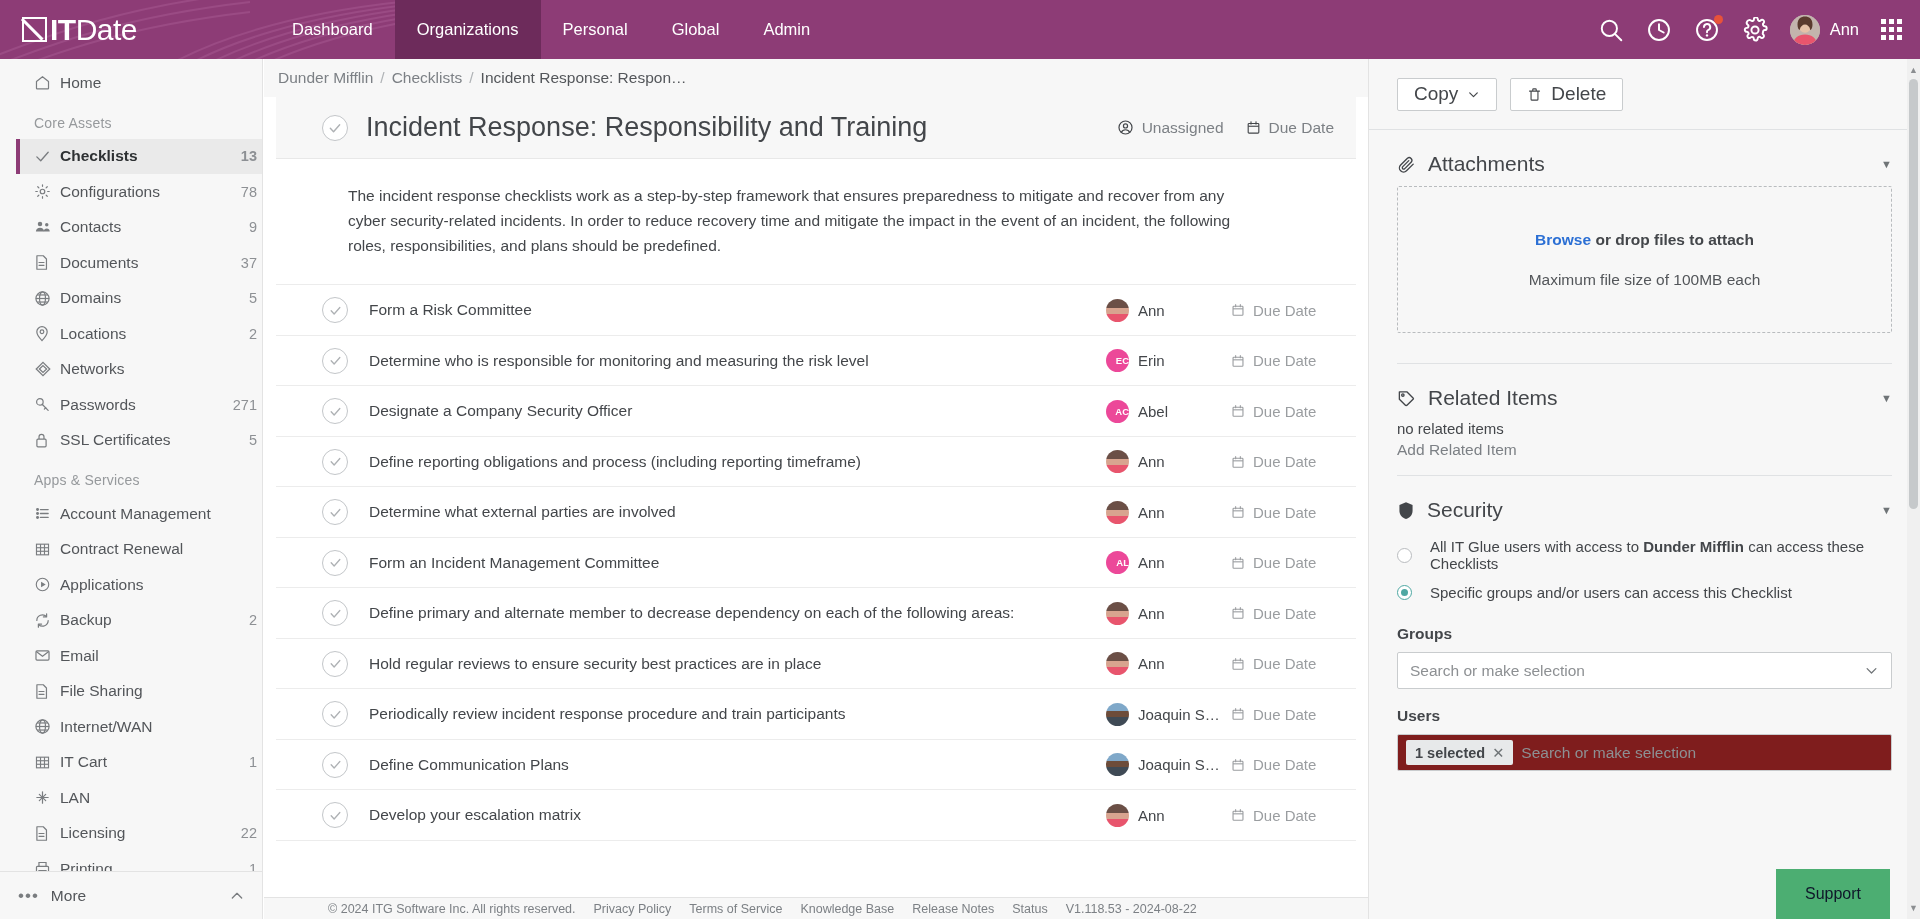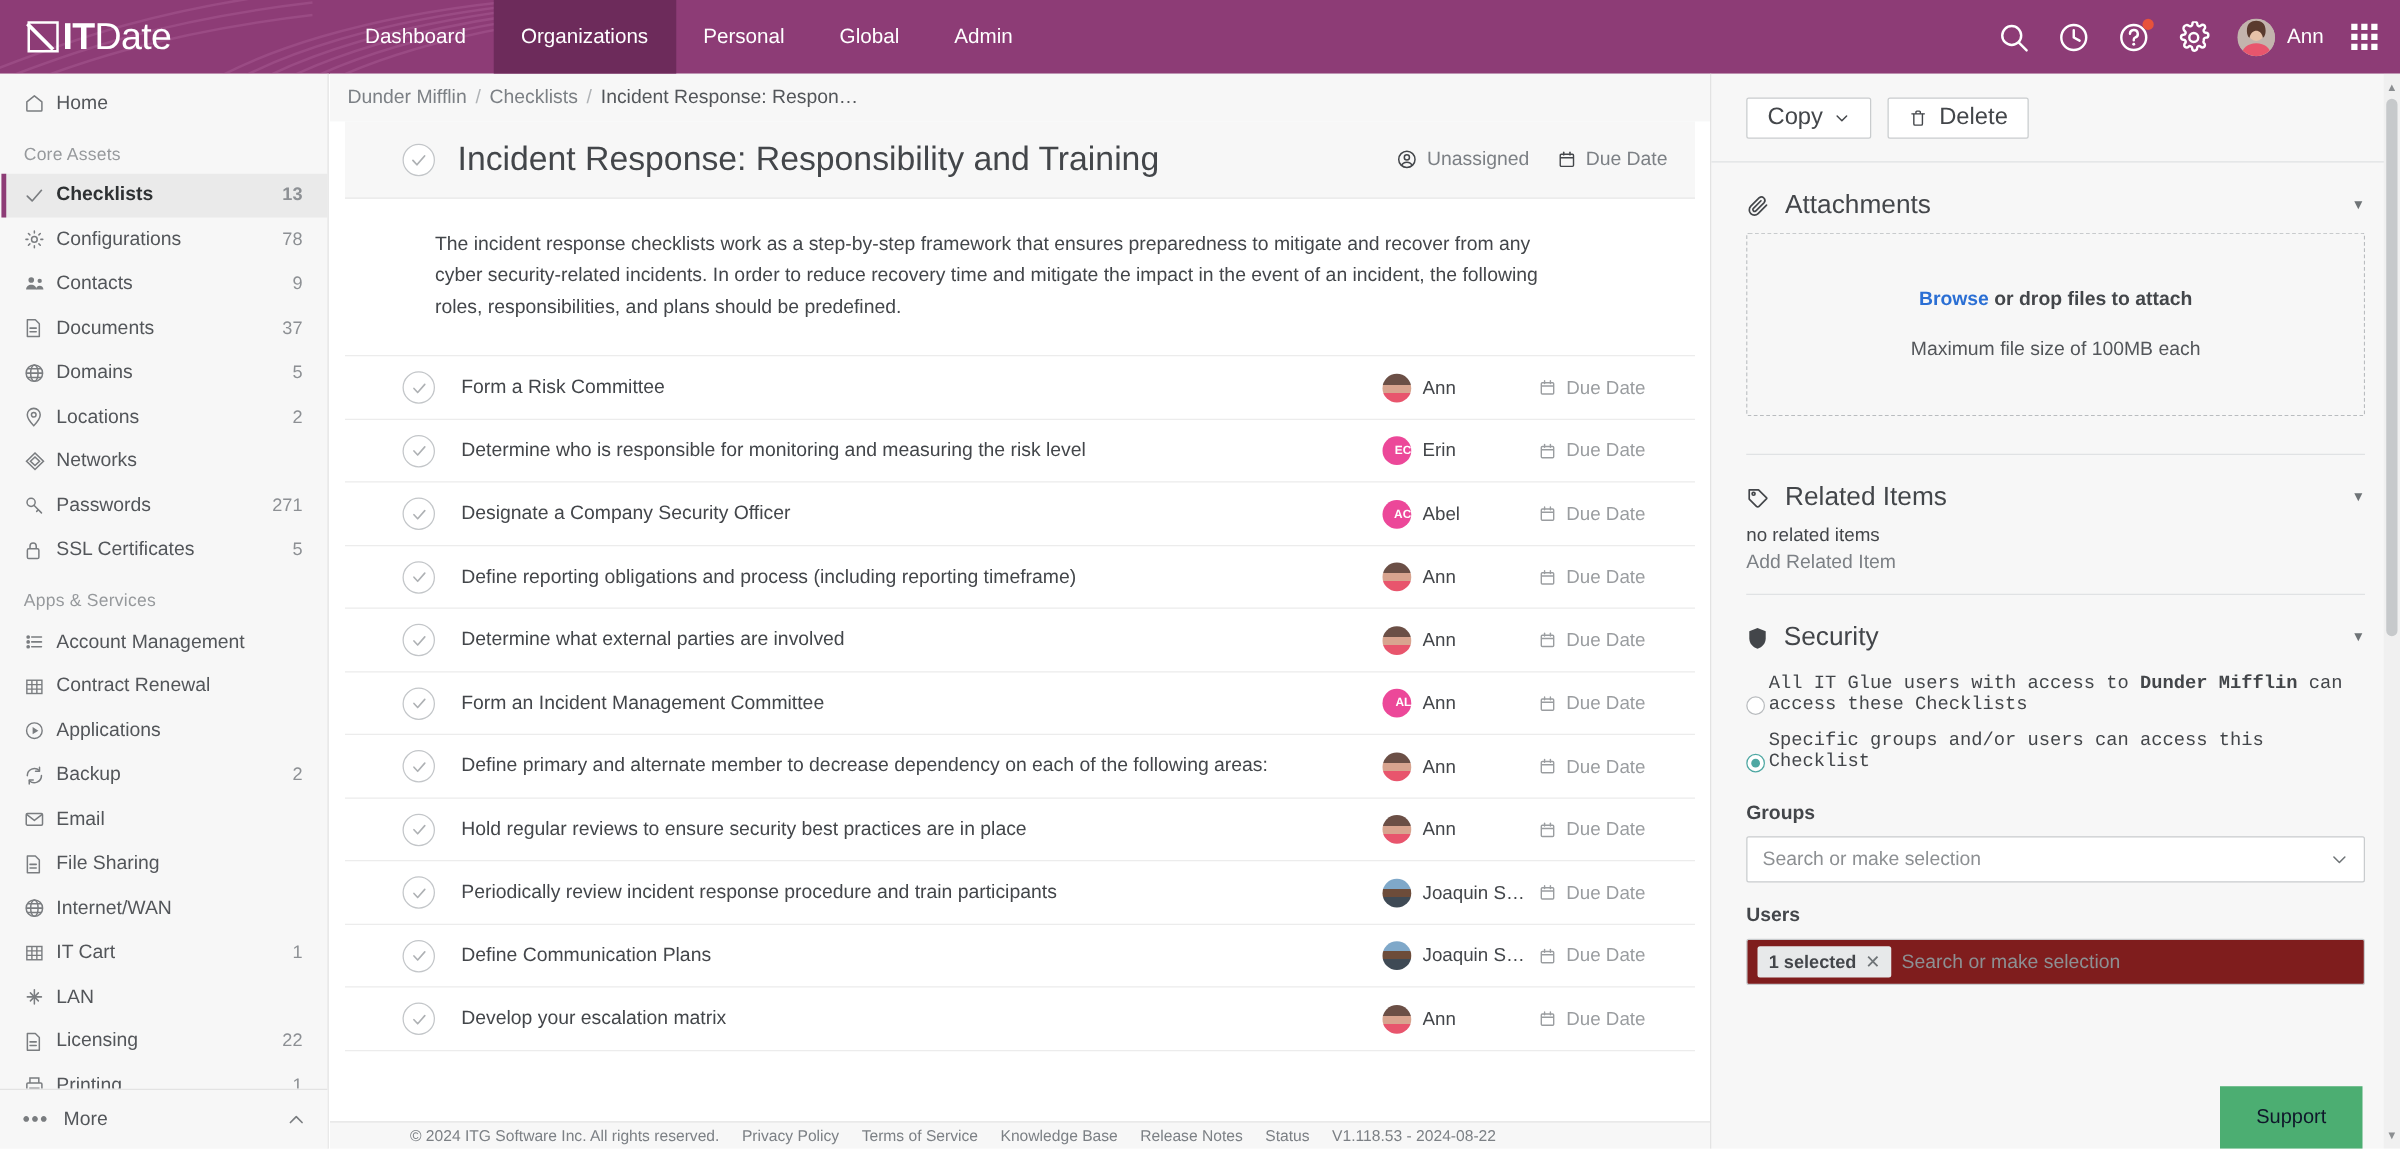--- a/index.html
+++ b/index.html
@@ -64,21 +64,21 @@
   .user-name { color: #fff; font-size: 16.5px; }
   .grid-icon { display: grid; grid-template-columns: repeat(3,5px); gap: 3px; cursor: pointer; }
   .grid-icon i { width: 5px; height: 5px; background: #fff; display: block; }
 
   
   .sidebar {
     position: absolute; top: 59px; left: 0; width: 263px; height: 860px;
     background: #f7f7f7; border-right: 1px solid #e3e3e3;
     overflow: hidden;
   }
-  .sb-scroll { position: absolute; top: 0; left: 1px; width: 263px; height: 812px; overflow: hidden; }
+  .sb-scroll { position: absolute; top: 0; left: 16px; width: 263px; height: 812px; overflow: hidden; }
   .sb-item {
     height: 35.5px; display: flex; align-items: center; padding-left: 18px;
     color: #53565a; font-size: 15.5px; cursor: pointer; position: relative;
   }
   .sb-item .sb-ico {
     width: 26px; flex: 0 0 26px; display: flex; align-items: center; justify-content: flex-start;
     color: #7a7d80;
   }
   .sb-item .sb-label { flex: 1 1 auto; white-space: nowrap; overflow: hidden; }
   .sb-item .sb-count { color: #8d9094; font-size: 14.5px; padding-right: 22px; }
@@ -182,21 +182,21 @@
     border: 1px dashed #b9bcbf; border-radius: 2px; height: 147px;
     display: flex; flex-direction: column; align-items: center; justify-content: center;
     gap: 22px; margin-bottom: 30px;
   }
   .dz-line1 { font-size: 15.5px; color: #43464a; font-weight: 700; }
   .dz-browse { color: #2b6fd4; cursor: pointer; }
   .dz-line2 { font-size: 15.5px; color: #53565a; }
   .rp-plain { font-size: 15px; color: #43464a; padding-bottom: 4px; }
   .rp-link { font-size: 15.5px; color: #7c8085; cursor: pointer; padding-bottom: 16px; display: block; }
 
-  .radio-row { display: flex; align-items: flex-end; gap: 3px; padding: 6px 0; cursor: pointer; font-family: Liberation Mono, monospace; }
+  .radio-row { display: flex; align-items: center; gap: 18px; padding: 6px 0; cursor: pointer; }
   .radio {
     width: 15px; height: 15px; border-radius: 50%; border: 1.5px solid #b9bcbf;
     background: #fff; flex: 0 0 auto; display: flex; align-items: center; justify-content: center;
   }
   .radio.checked { border-color: #4fa8a3; }
   .radio.checked:after { content: ""; width: 7px; height: 7px; border-radius: 50%; background: #4fa8a3; }
   .radio-label { font-size: 15px; color: #43464a; }
   .radio-label b { font-weight: 700; }
 
   .field-label { font-size: 15.5px; color: #43464a; font-weight: 700; margin: 18px 0 9px; }

